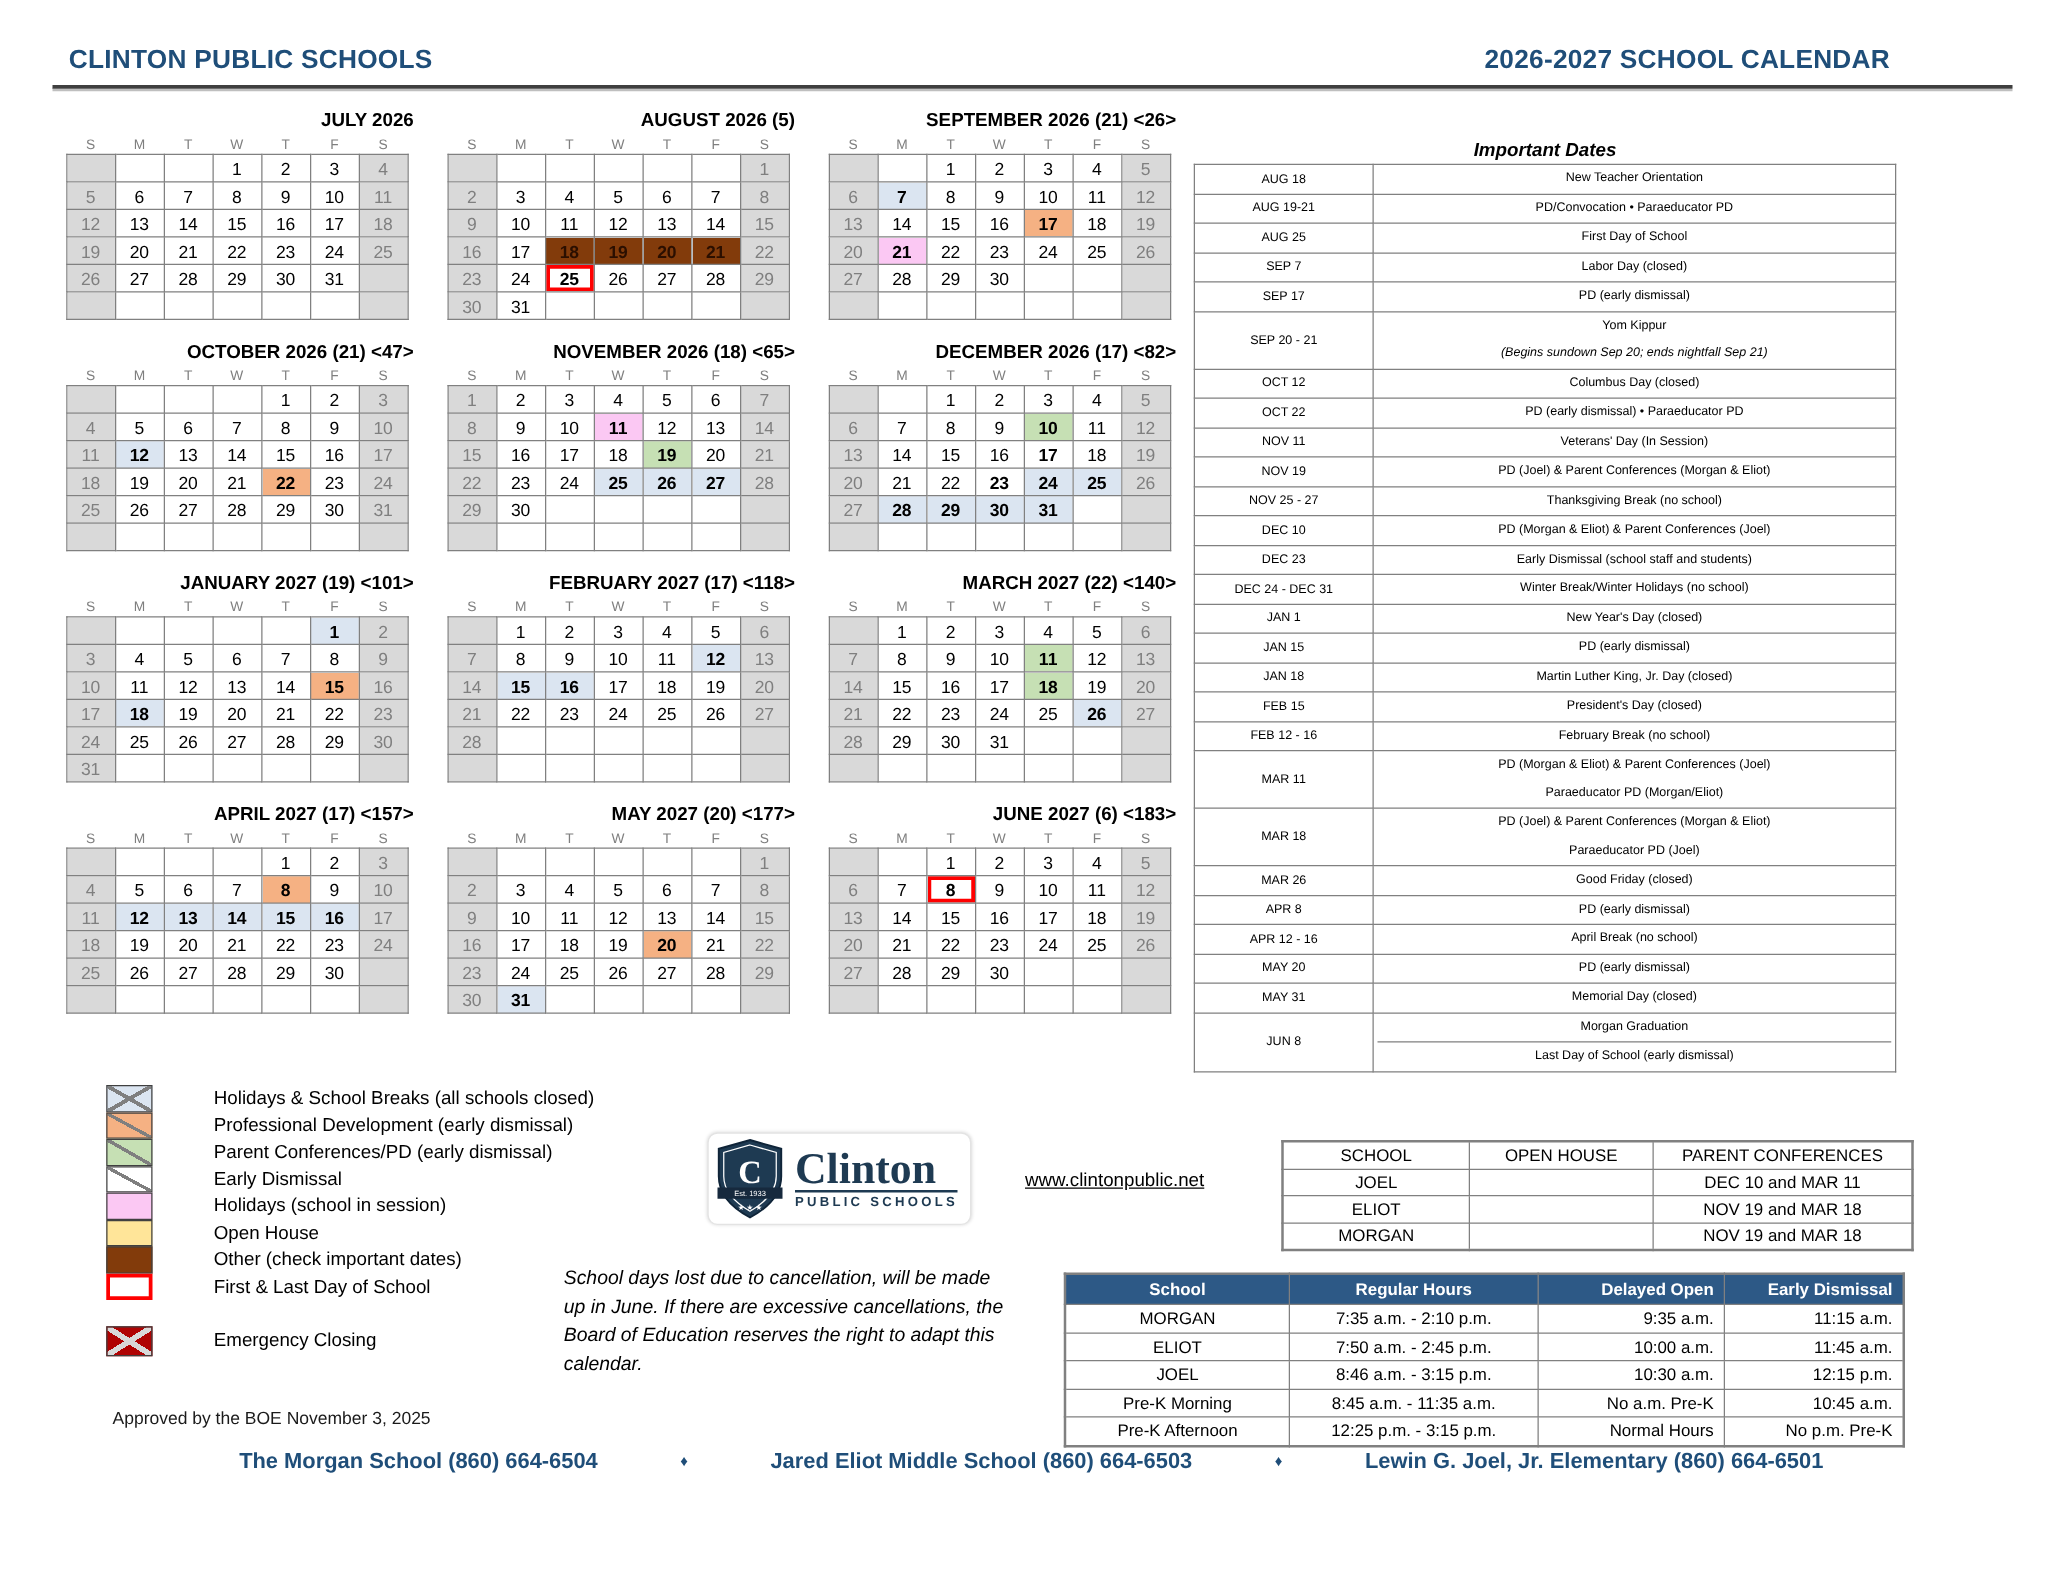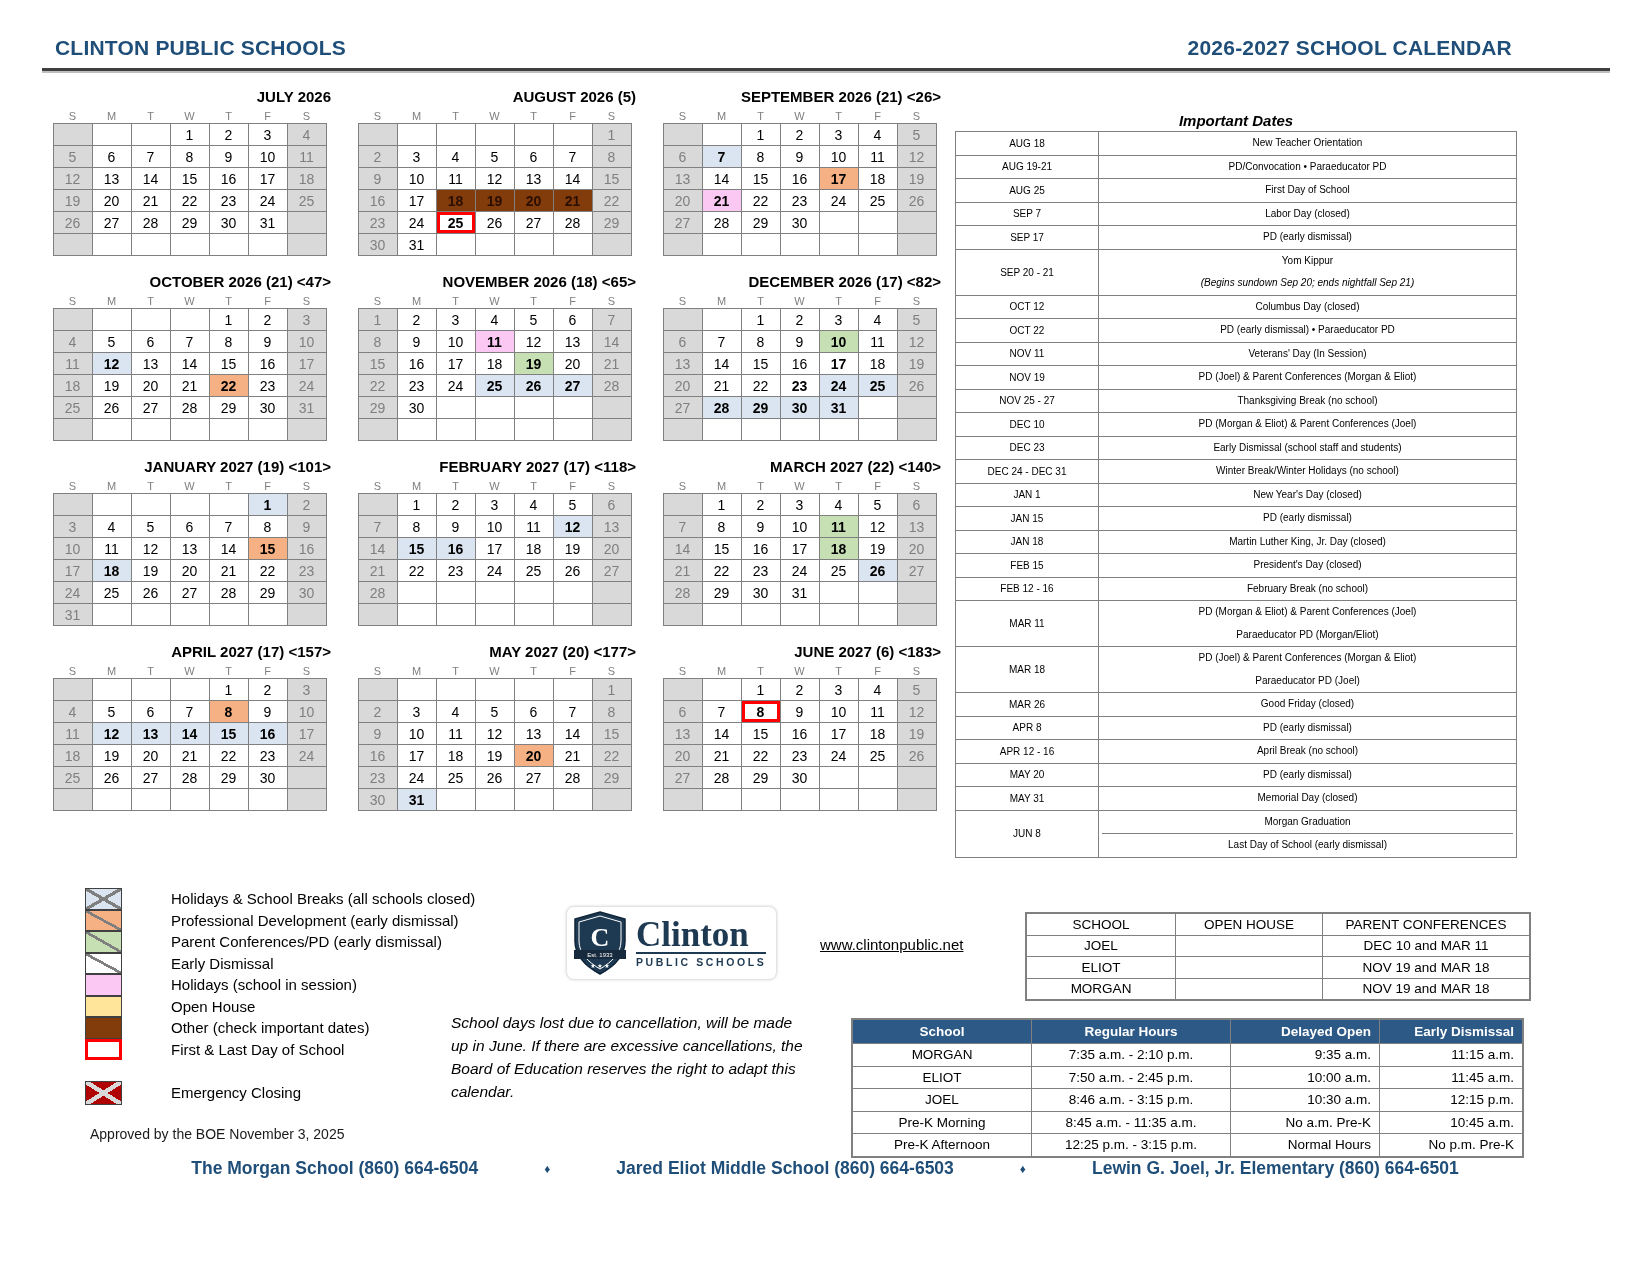--- a/index.html
+++ b/index.html
@@ -45,21 +45,21 @@
   #important-dates{position:absolute;left:955px;top:112px;width:562px;}
   #important-dates .idt-title{font-size:15px;font-weight:bold;text-align:center;margin-bottom:2px;font-style:italic;}
   table.idt{border-collapse:collapse;width:562px;table-layout:fixed;}
   table.idt td{border:1px solid var(--grid-border);font-size:10px;text-align:center;padding:0 3px;vertical-align:middle;}
   table.idt td.dcol{width:136px;}
   table.idt .line{height:22.5px;line-height:22.5px;white-space:nowrap;overflow:hidden;}
   table.idt .line.it{font-style:italic;}
   table.idt .line.divided{border-top:1px solid var(--grid-border);}
 
   
-  #legend{position:absolute;left:85px;top:888px;}
+  #legend{position:absolute;left:85px;top:868px;}
   .lg-row{display:flex;align-items:center;height:21.5px;}
   .sw{width:37px;height:21.5px;box-sizing:border-box;border:1.6px solid #404040;
       margin-right:49px;flex:none;background-color:#fff;}
   .sw.t-first{border:3.5px solid #ff0000;box-shadow:none;}
   .sw.t-emergency{background-color:#b00303;
       background-image:linear-gradient(to top right, transparent 44%, #d9d9d9 44%, #d9d9d9 56%, transparent 56%),
                        linear-gradient(to bottom right, transparent 44%, #d9d9d9 44%, #d9d9d9 56%, transparent 56%);}
   .lg-label{font-size:15px;white-space:nowrap;}
   #legend-emergency{margin-top:22px;}
   #legend-emergency .sw{height:24px;}

